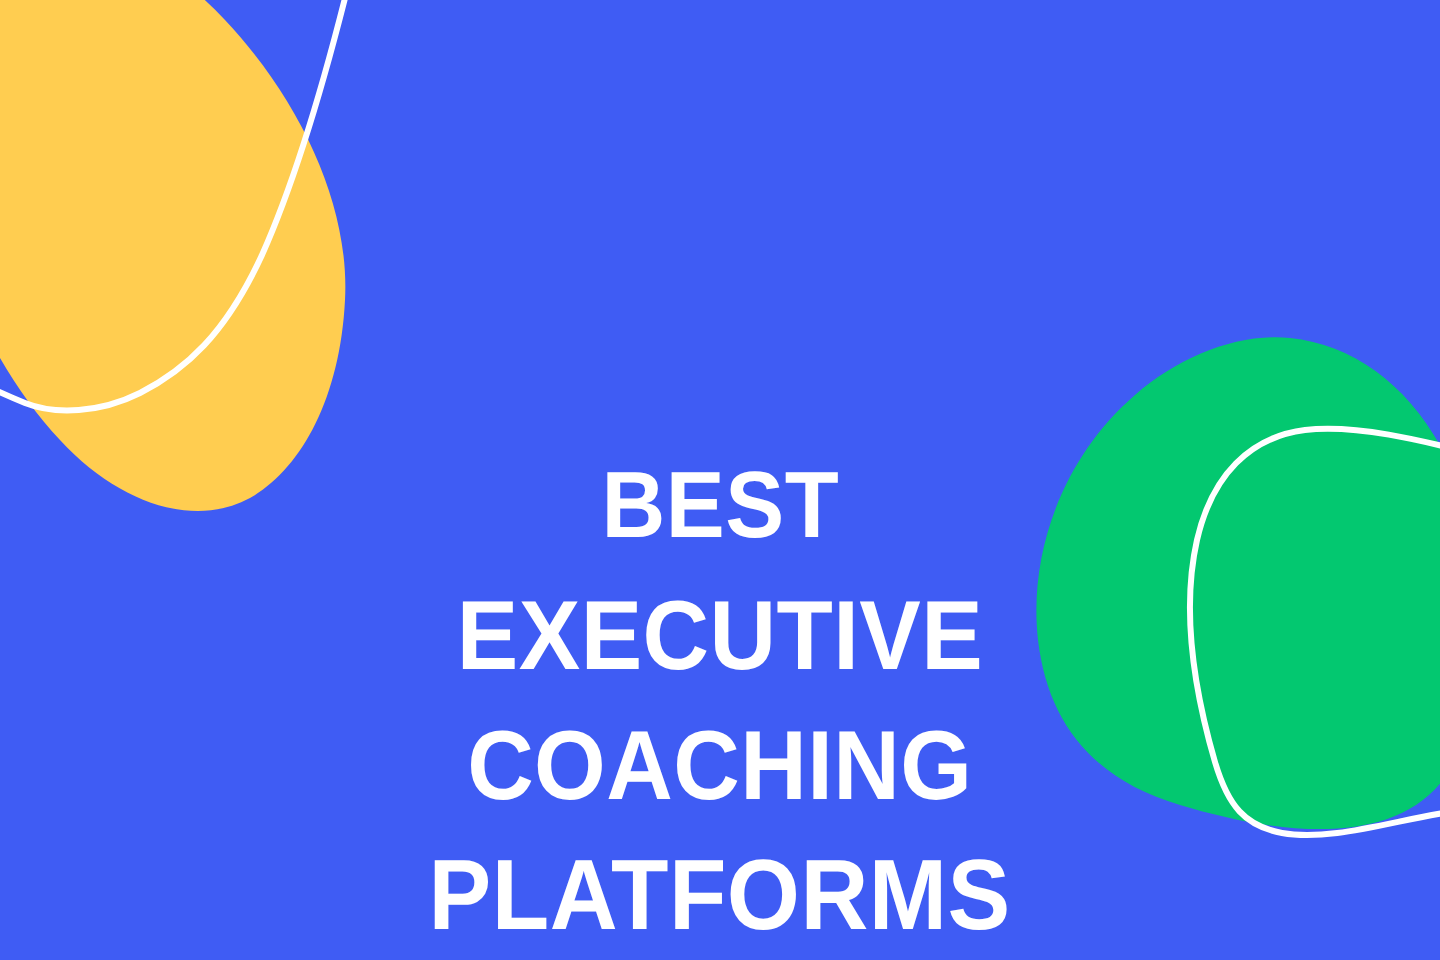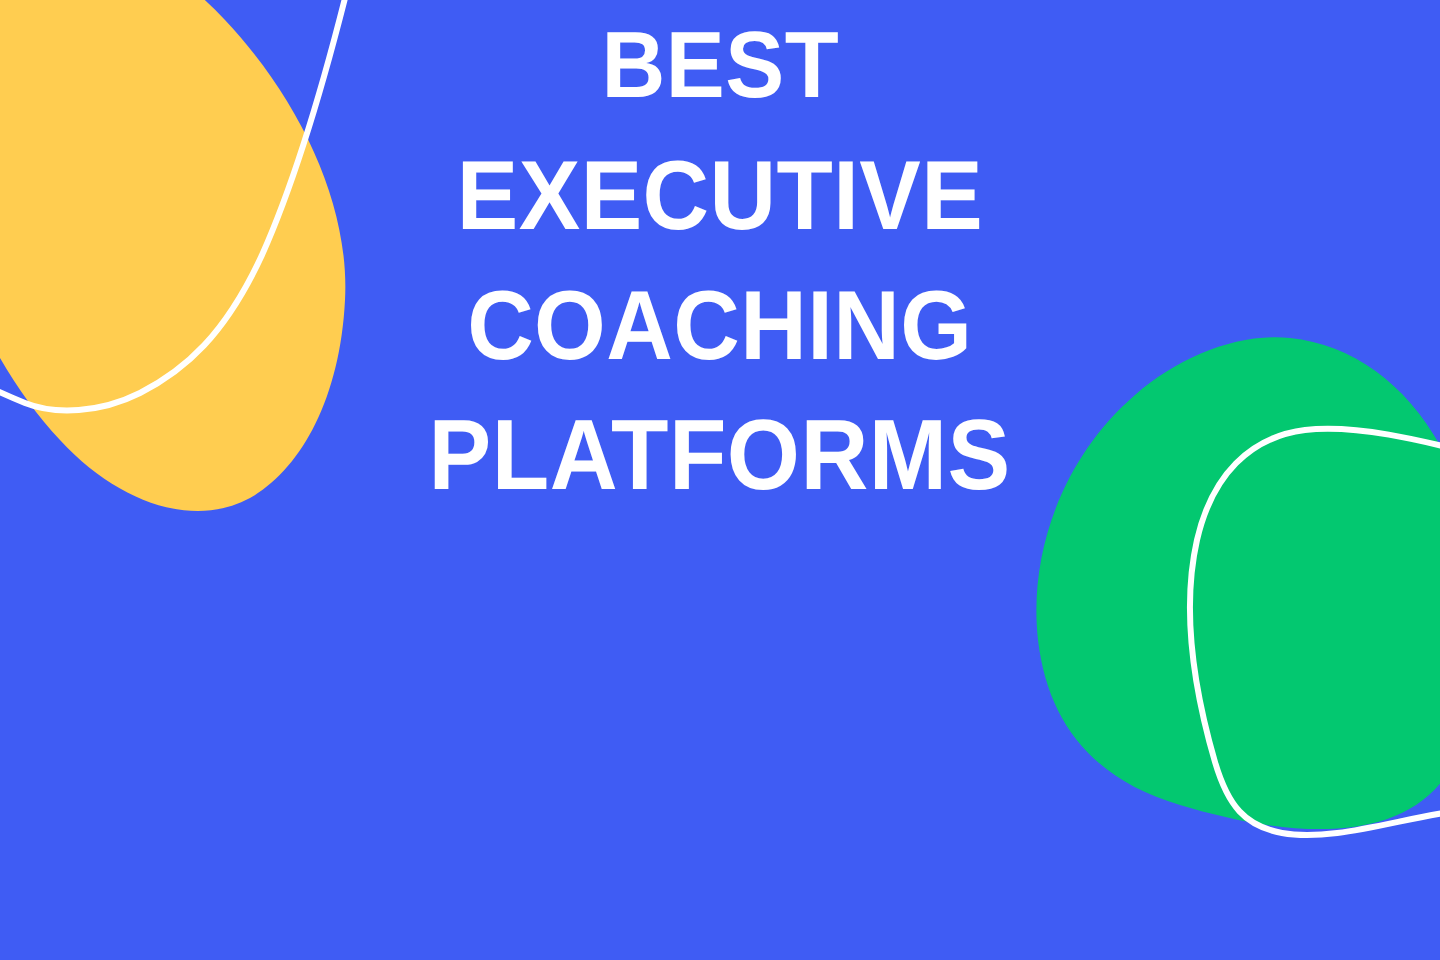--- a/index.html
+++ b/index.html
@@ -23,21 +23,21 @@
   }
   #headline {
     position: absolute;
     left: 0;
     top: 0;
     width: 1440px;
     height: 960px;
     display: flex;
     flex-direction: column;
     align-items: center;
-    justify-content: flex-start;
+    justify-content: flex-end;
     gap: 0;
     pointer-events: none;
   }
   .headline-line {
     color: #ffffff;
     font-family: "Liberation Sans", "DejaVu Sans", sans-serif;
     font-weight: 700;
     font-size: 96px;
     line-height: 130px;
     letter-spacing: 0.5px;

